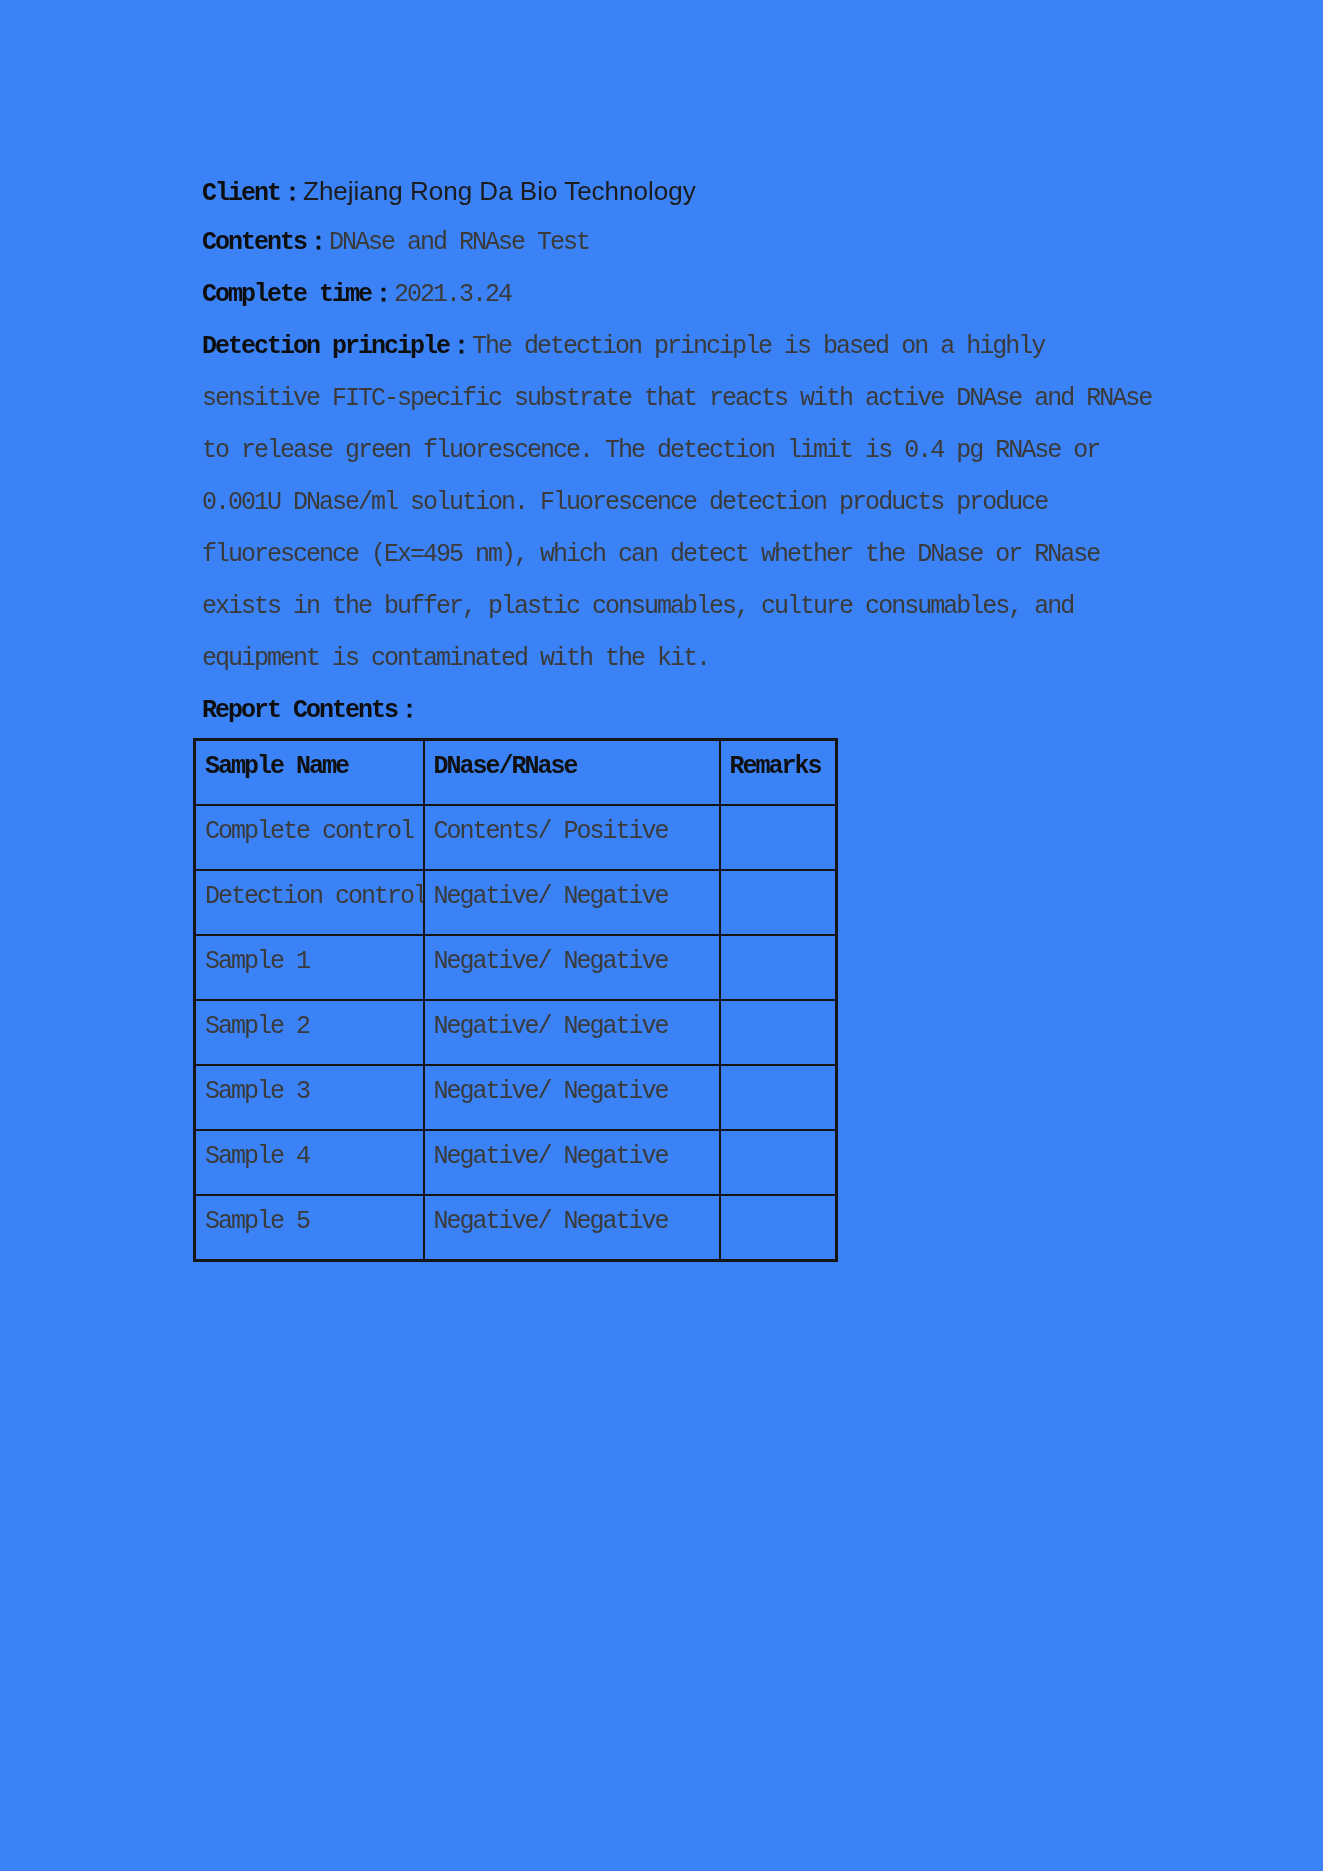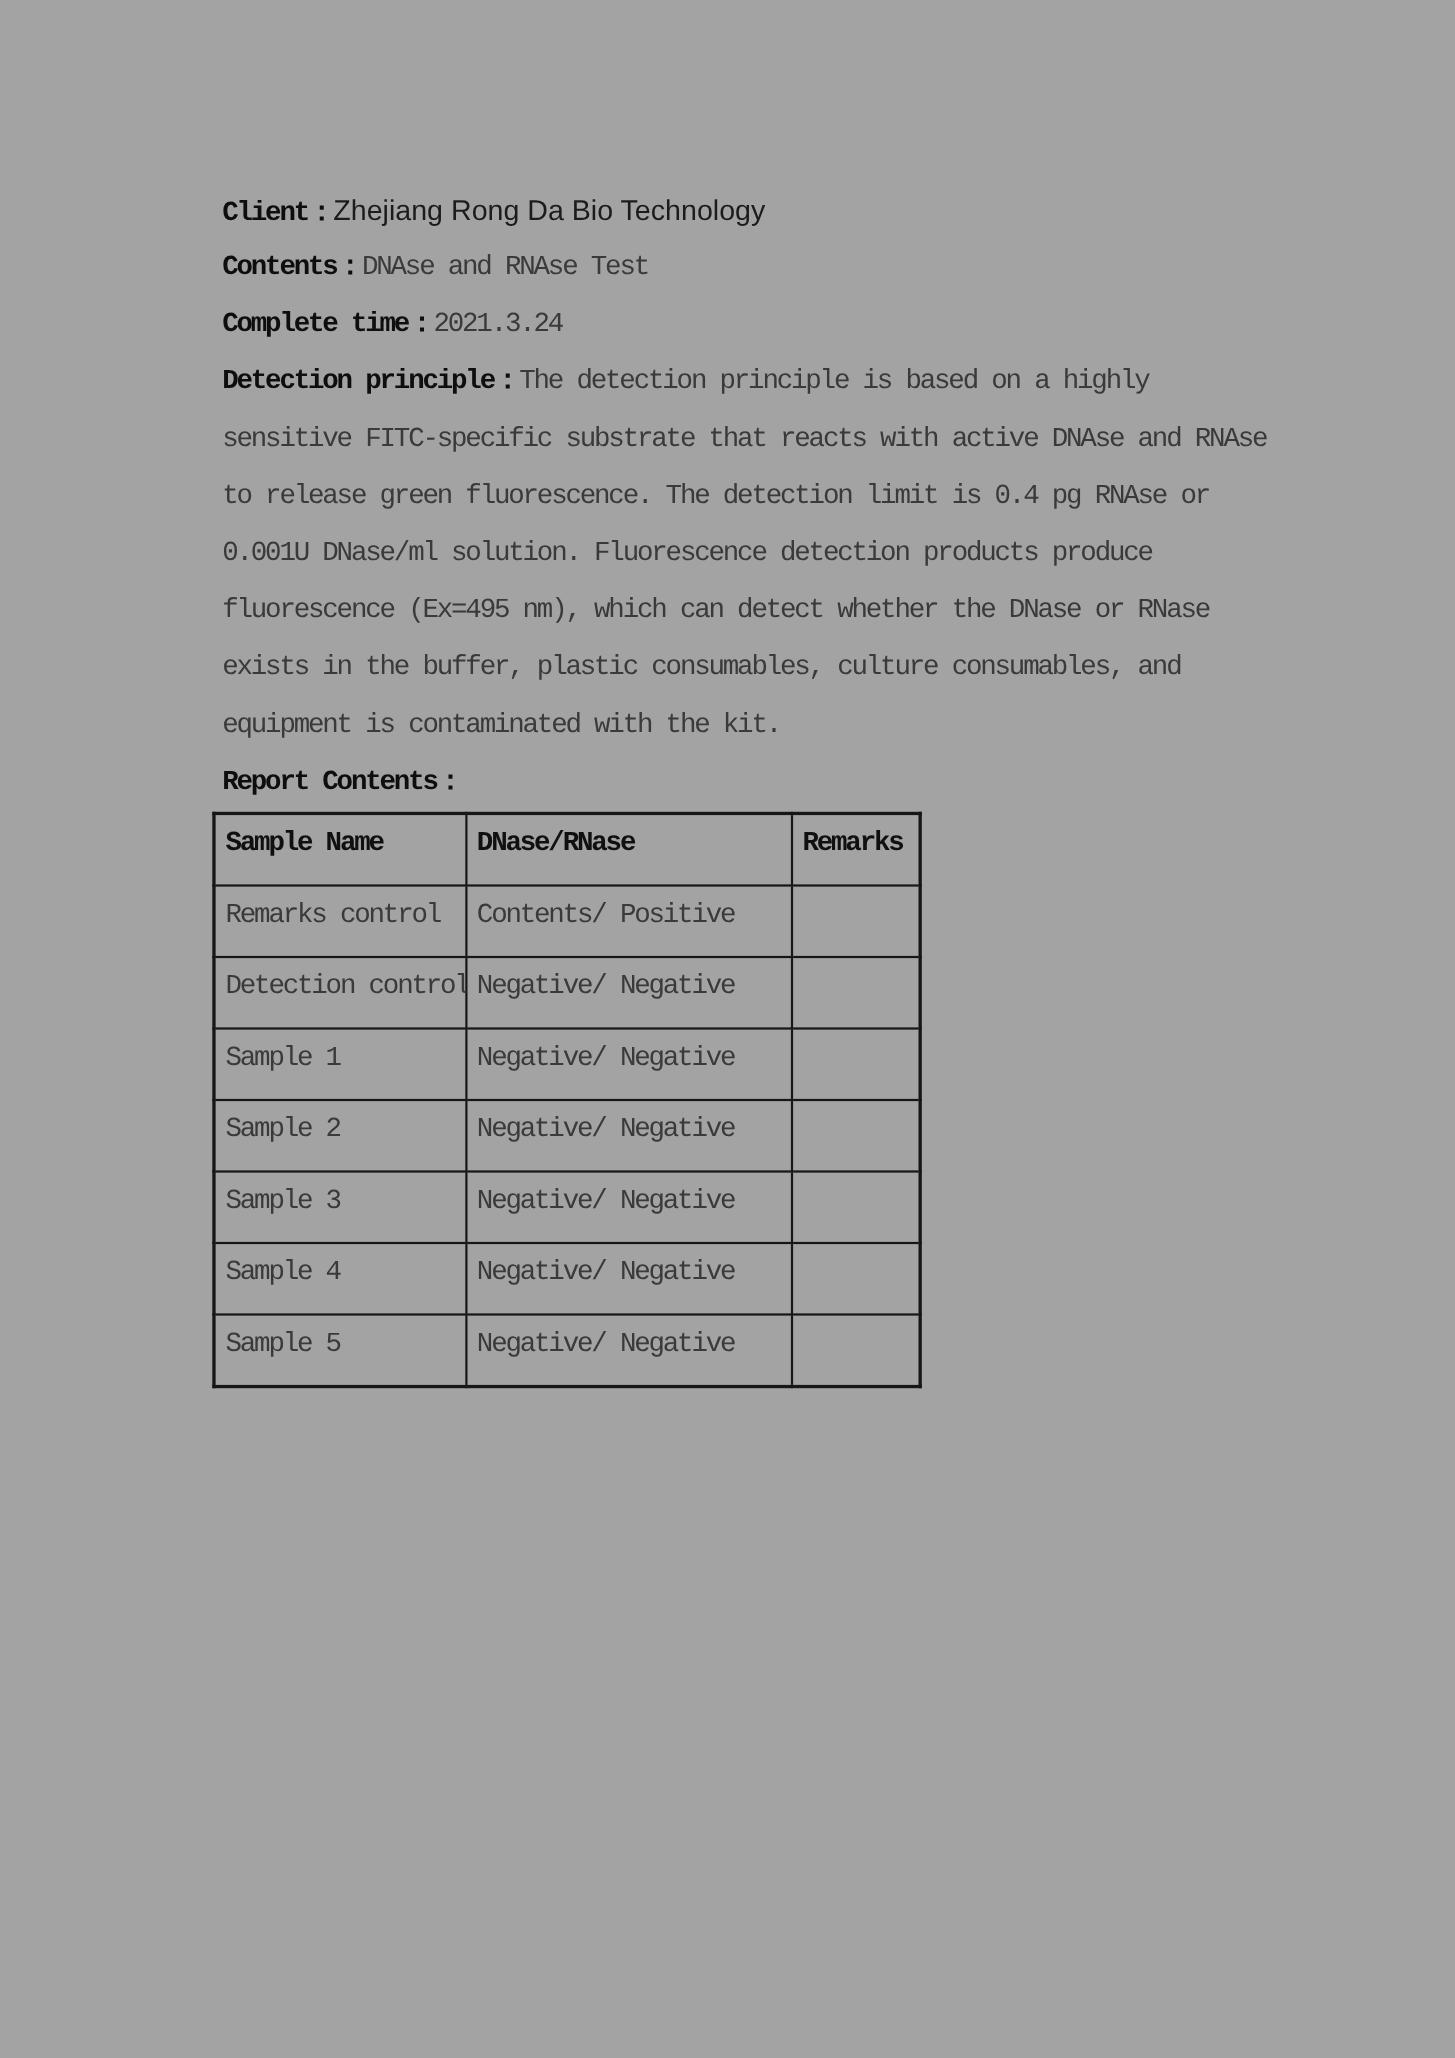--- a/index.html
+++ b/index.html
@@ -5,21 +5,21 @@
   html, body {
     margin: 0;
     padding: 0;
     background: #e8e8e8;
   }
   .page {
     position: relative;
     width: 1323px;
     height: 1871px;
     margin: 0 auto;
-    background: #a3a3a3;
+    background: #3b82f6;
     overflow: hidden;
     font-family: "Liberation Mono", "DejaVu Sans Mono", monospace;
   }
   .content {
     position: absolute;
     left: 202px;
     top: 165px;
   }
   .line {
     height: 52px;
@@ -114,21 +114,21 @@
       </colgroup>
       <thead>
         <tr>
           <th>Sample Name</th>
           <th>DNase/RNase</th>
           <th>Remarks</th>
         </tr>
       </thead>
       <tbody>
         <tr>
-          <td>Remarks control</td>
+          <td>Complete control</td>
           <td>Contents/ Positive</td>
           <td></td>
         </tr>
         <tr>
           <td>Detection control</td>
           <td>Negative/ Negative</td>
           <td></td>
         </tr>
         <tr>
           <td>Sample 1</td>

